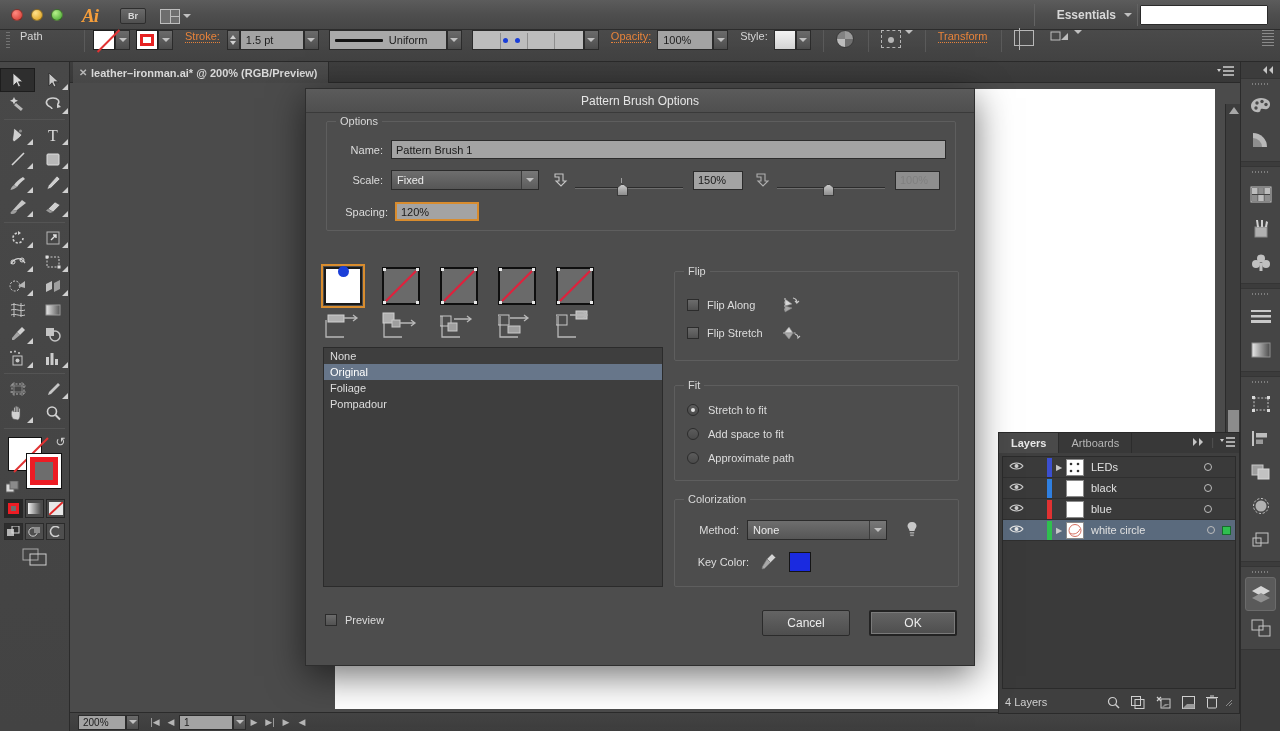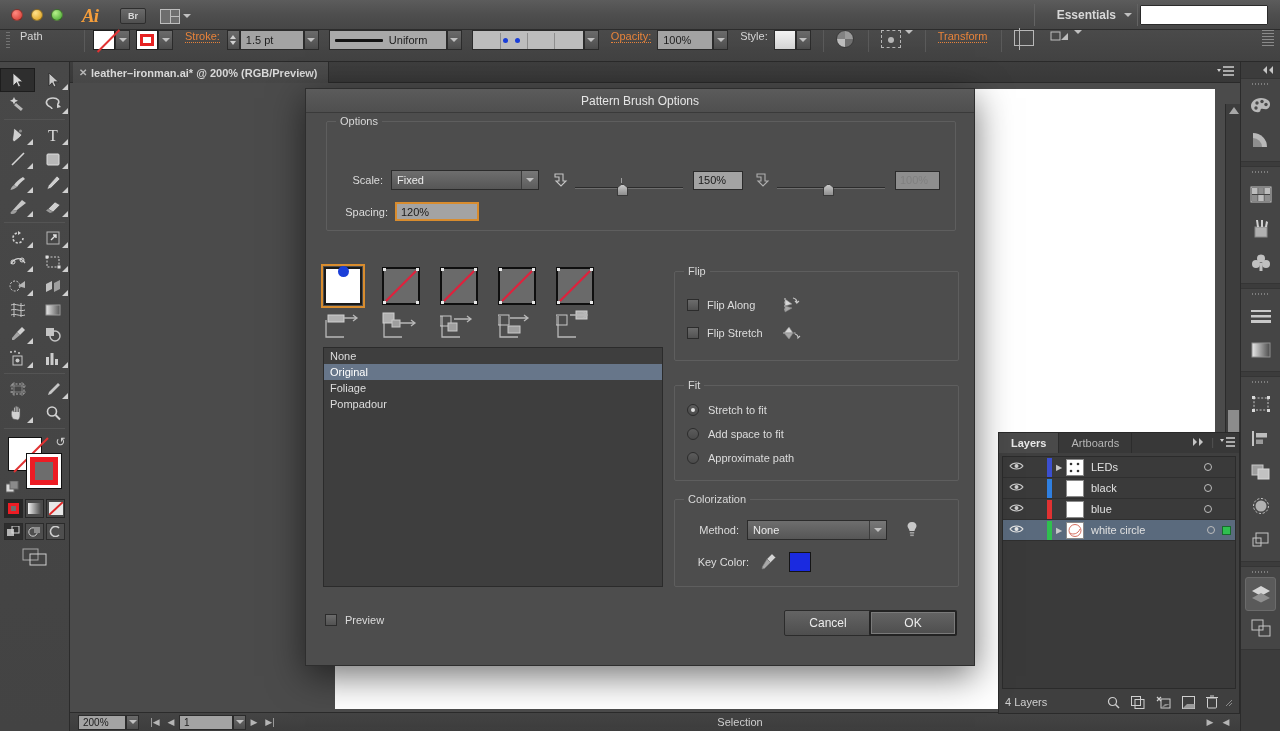--- a/index.html
+++ b/index.html
@@ -656,21 +656,20 @@
       </div>
     <div style="width:8px"></div>
     <span class="sb-nav">|◀</span>
     <span class="sb-nav">◀</span>
     <div class="sb-field" style="width:54px">1</div>
     <div class="sb-drop">
         <span class="caret-d"></span>
       </div>
     <span class="sb-nav">▶</span>
     <span class="sb-nav">▶|</span>
-    <div class="sb-status">Selection</div>
     <span class="sb-nav">▶</span>
     <span class="sb-nav">◀</span>
     <div style="width:6px"></div>
   </div>
 
   <div class="dock">
     <div class="dock-collapse">
       <svg width="14" height="10" viewBox="0 0 14 10">
           <path d="M6 1 L2 5 L6 9Z M12 1 L8 5 L12 9Z" fill="#c5c5c5"></path>
         </svg>
@@ -925,20 +924,24 @@
     </div>
   </div>
 
   <div class="dlg-shadow"></div>
   <div class="dialog">
     <div class="dlg-title">Pattern Brush Options</div>
 
     <div class="group" style="left:20px; top:32px; width:630px; height:110px;">
       <span class="legend">Options</span>
 
+      <div class="row" style="position:absolute; left:10px; top:18px;">
+        <span class="lbl" style="width:46px; text-align:right;">Name:</span>
+        <span class="txt-in" style="width:555px; margin-left:8px;">Pattern Brush 1</span>
+      </div>
 
       <div class="row" style="position:absolute; left:10px; top:48px;">
         <span class="lbl" style="width:46px; text-align:right;">Scale:</span>
         <span class="sel-in" style="width:148px; margin-left:8px;">
           <span>Fixed</span>
           <span class="arw">
               <i class="caret-d"></i>
             </span>
         </span>
 
@@ -1119,17 +1122,17 @@
           <path d="M6 6 L9.5 9.5 L3.5 15.5 L1 16 L1.5 13.5Z" fill="#a8a8a8" stroke="#787878" stroke-width=".6"></path>
         </svg>
         <span style="width:22px; height:20px; margin-left:12px; background:#1a2ae0; border:1px solid #151515;"></span>
       </div>
     </div>
 
     <div class="row" style="position:absolute; left:19px; top:525px; gap:8px;">
       <span class="chk"></span>
       <span class="lbl">Preview</span>
     </div>
-    <div class="btn" style="position:absolute; left:478px; top:521px; width:88px;">Cancel</div>
+    <div class="btn" style="position:absolute; left:456px; top:521px; width:88px;">Cancel</div>
     <div class="btn primary" style="position:absolute; left:563px; top:521px; width:88px;">OK</div>
   </div>
 
 </div>
 
 </body></html>

